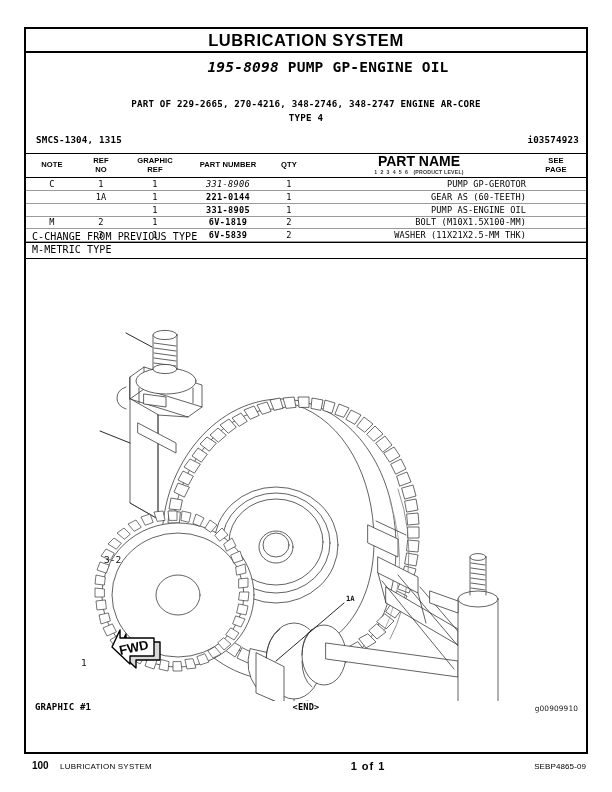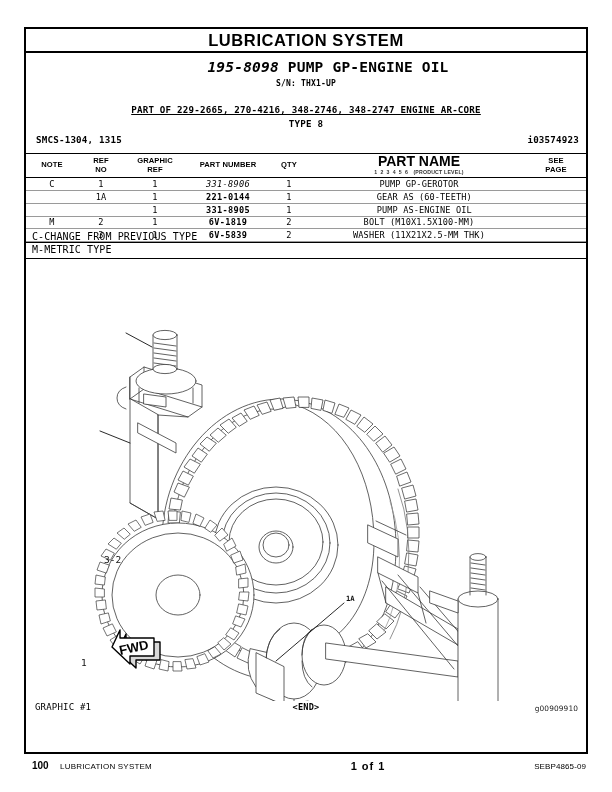--- a/index.html
+++ b/index.html
@@ -76,23 +76,22 @@
     font-family: "DejaVu Sans Mono", monospace;
     font-size: 8px;
     font-weight: bold;
     margin-top: 4px;
     letter-spacing: 0.2px;
   }
   .partof-line {
     font-family: "DejaVu Sans Mono", monospace;
     font-size: 9.2px;
     font-weight: bold;
-    margin-top: 16px;
-    letter-spacing: 0.2px;
-    text-decoration: underline;
+    margin-top: 23px;
+    letter-spacing: 0.2px;
   }
   .type-line {
     font-family: "DejaVu Sans Mono", monospace;
     font-size: 9.2px;
     font-weight: bold;
     margin-top: 3px;
     letter-spacing: 0.2px;
   }
 
   
@@ -180,21 +179,21 @@
 
   .data-row td {
     height: 11.8px;
     font-family: "DejaVu Sans Mono", monospace;
     font-size: 8.6px;
     text-align: center;
     border-bottom: 0.7px solid #9a9a9a;
     letter-spacing: 0.1px;
   }
   .data-row td.c-name {
-    text-align: center;
+    text-align: right;
     padding-left: 4px;
     white-space: pre;
   }
   .data-row td.c-partnum {
     font-weight: bold;
     letter-spacing: 0.3px;
   }
   .data-row td.c-partnum.italic {
     font-weight: normal;
     font-style: italic;
@@ -253,20 +252,21 @@
     bottom: 34px;
     width: 100%;
     height: 16px;
   }
   .gf-left {
     position: absolute;
     left: 9px; top: 0;
     font-family: "DejaVu Sans Mono", monospace;
     font-size: 9px;
     letter-spacing: 0.2px;
+    font-weight: bold;
   }
   .gf-center {
     position: absolute;
     left: 0; top: 0;
     width: 100%;
     text-align: center;
     font-family: "DejaVu Sans Mono", monospace;
     font-size: 8.6px;
     font-weight: bold;
     letter-spacing: 0.2px;
@@ -326,23 +326,22 @@
   <div class="doc-frame">
 
     <div class="title-bar">
       <span class="title-bar-text">LUBRICATION SYSTEM</span>
     </div>
 
     <div class="head-block">
       <div class="main-title">
         <span class="pn">195-8098</span><span> </span><span>PUMP GP-ENGINE OIL</span>
       </div>
-      <div class="sn-line">S/N: THX1-UP</div>
       <div class="partof-line">PART OF 229-2665, 270-4216, 348-2746, 348-2747 ENGINE AR-CORE</div>
-      <div class="type-line">TYPE 8</div>
+      <div class="type-line">TYPE 4</div>
     </div>
 
     <div class="smcs-row">
       <span class="smcs-text">SMCS-1304, 1315</span>
       <span class="doc-id">i03574923</span>
     </div>
 
     <div class="table-wrap">
       <table class="parts">
         <colgroup>

